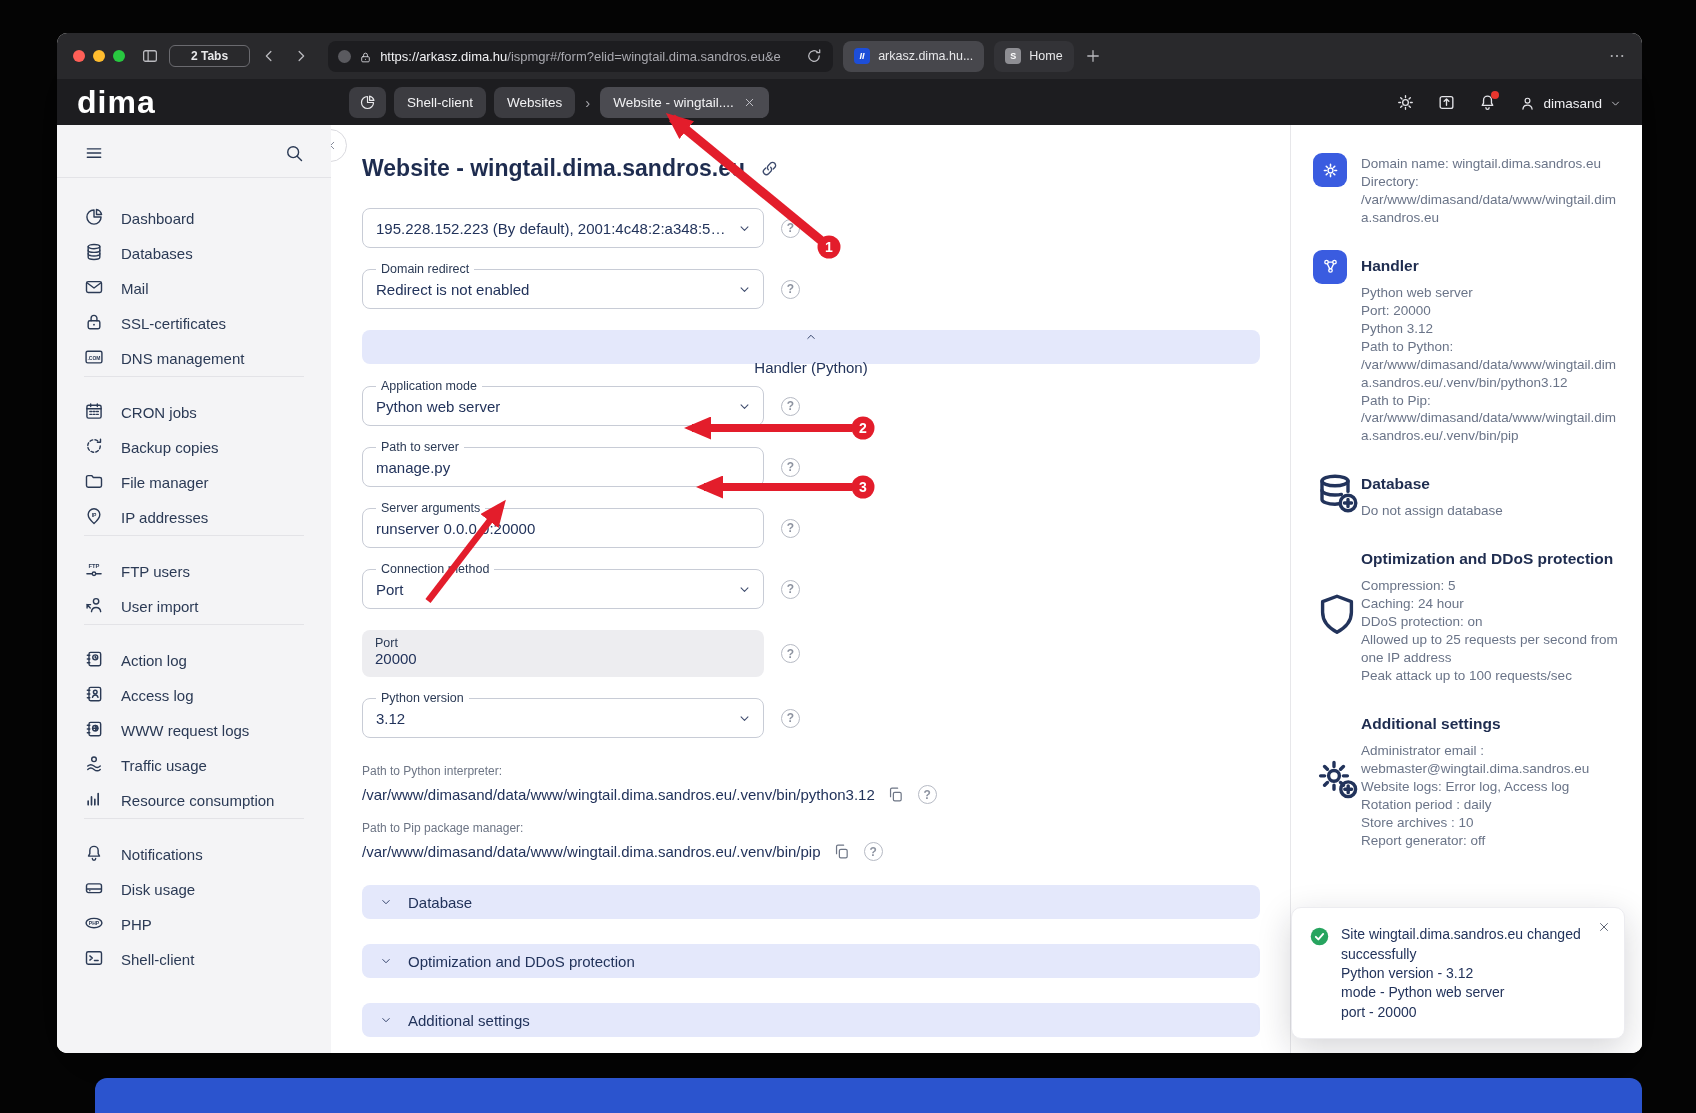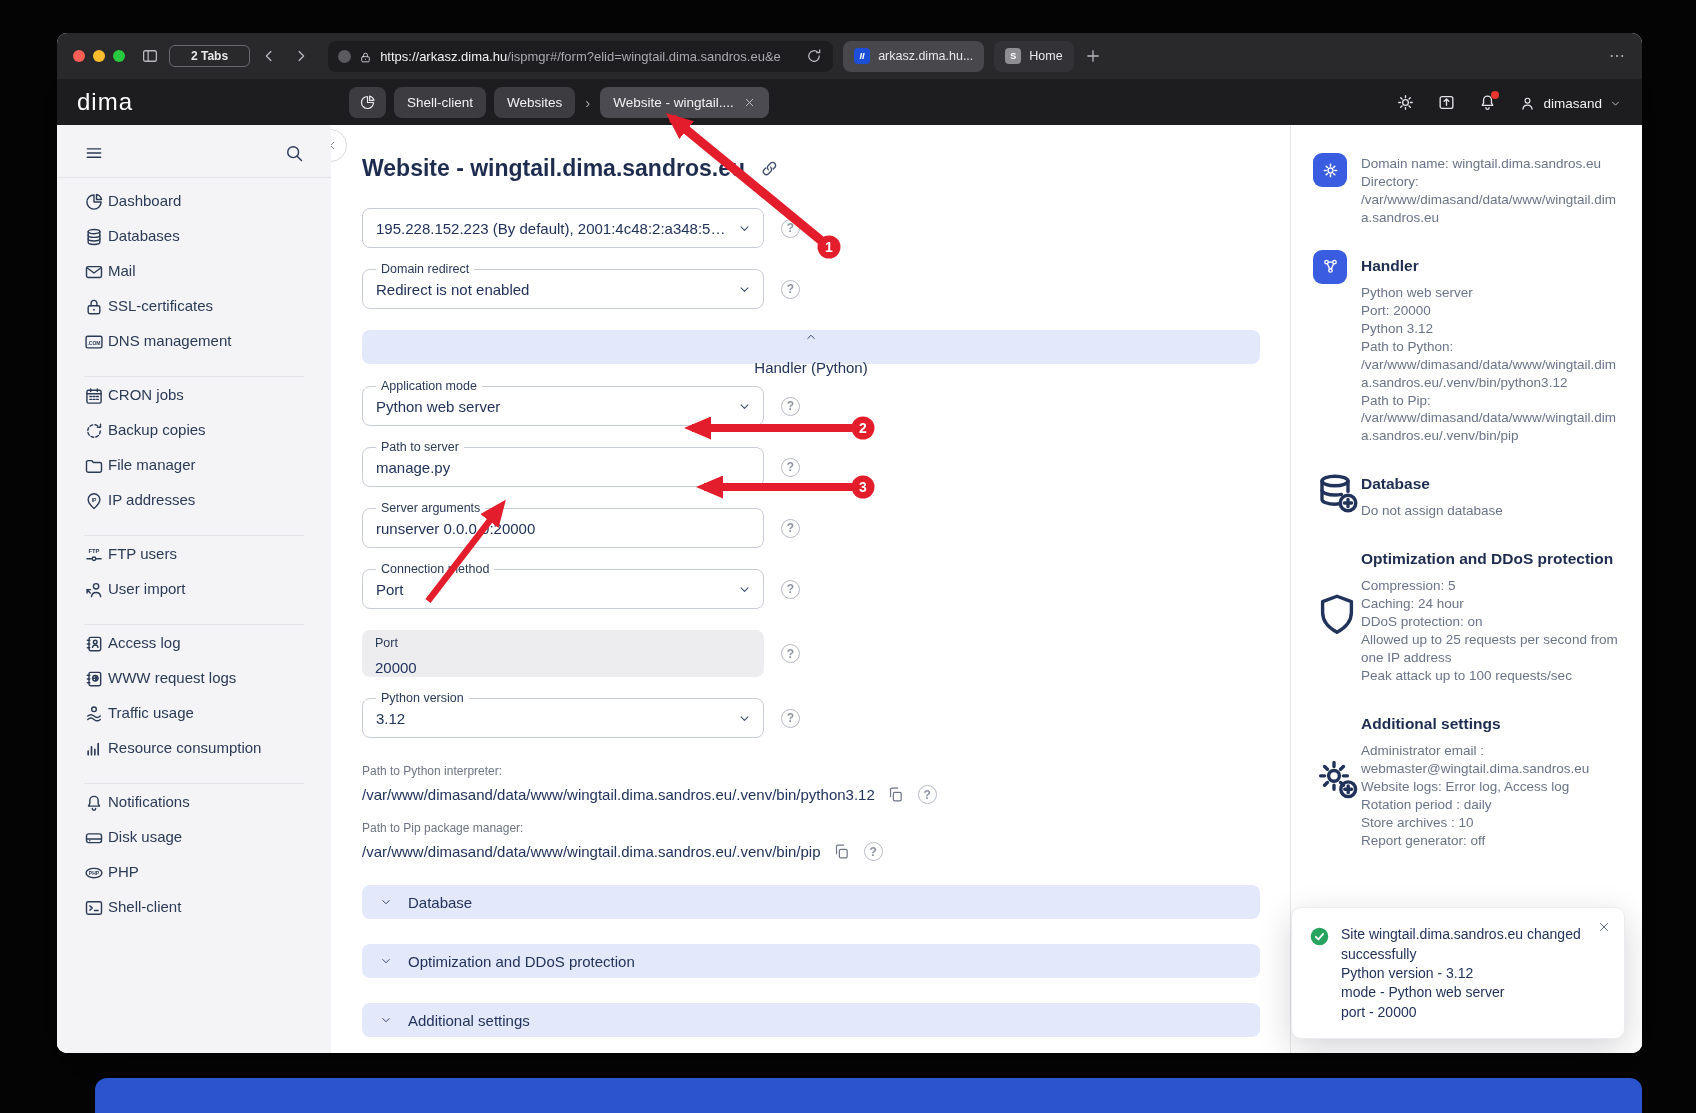--- a/index.html
+++ b/index.html
@@ -52,21 +52,21 @@
   .fav{width:16px;height:16px;border-radius:4px;display:flex;align-items:center;
     justify-content:center;font-size:9px;font-weight:bold;color:#fff;flex:none;}
   .fav-isp{background:#1d4ed8;font-style:italic;}
   .fav-s{background:#8E8E93;}
   .chrome .spacer{flex:1;}
   
   .appbar{
     height:46px; background:#1D1D20; display:flex; align-items:center;
     padding:0 20px; color:#ECECEF;
   }
-  .logo{font-size:24px; font-weight:normal; letter-spacing:1px; color:#fff; width:272px;}
+  .logo{font-size:32px; font-weight:bold; letter-spacing:1px; color:#fff; width:272px;}
   .crumbs{display:flex; align-items:center; gap:8px;}
   .crumb{
     background:#3C3C41; border-radius:8px; height:31px; display:flex; align-items:center;
     gap:9px; padding:0 13px; font-size:13.5px; color:#F2F2F4; white-space:nowrap;
   }
   .crumb.iconly{padding:0 10px;}
   .crumb .cicon{width:17px;height:17px;color:#E8E8EA;}
   .crumb.activecrumb{background:#4B4B51;}
   .crumb-sep{color:#A5A5AB;font-size:15px;padding:0 2px;}
   .crumb .xicon{width:13px;height:13px;color:#C9C9CE;}
@@ -79,21 +79,21 @@
   .userbox .cicon{width:17px;height:17px;}
   .userbox .chev{width:13px;height:13px;color:#C9C9CE;}
   
   .appbody{display:flex; height:928px; background:#fff;}
   .sidebar{width:274px; background:#F4F4F6; flex:none; padding-top:18px; overflow:hidden;}
   .sb-top{display:flex; align-items:center; justify-content:space-between; padding:0 27px 14px;}
   .sb-top .icon{width:20px;height:20px;color:#2B3A55;}
   .sb-div{height:1px;background:#E3E3E7;margin:0 0 10px;}
   .sb-div.inner{margin:9px 0;}
   .sb-list{list-style:none; padding:4px 27px 0;}
-  .sb-item{display:flex; align-items:flex-start; gap:4px; height:35px;
+  .sb-item{display:flex; align-items:flex-end; gap:17px; height:35px;
     font-size:15px; color:#2B3A55; cursor:pointer; white-space:nowrap;}
   .sb-item .icon{width:20px;height:20px;color:#2B3A55;flex:none;}
   
   .main{flex:1; position:relative; padding:26px 30px 0 31px; overflow:hidden; background:#fff;}
   .close-circle{
     position:absolute; left:-17px; top:4px; width:33px; height:33px; border-radius:50%;
     background:#fff; border:1px solid #D9D9DE; display:flex; align-items:center;
     justify-content:center; color:#7A8091; z-index:5;
   }
   .close-circle .icon{width:13px;height:13px;}
@@ -111,21 +111,21 @@
     font-size:12.5px; color:#2B3A55; white-space:nowrap;
   }
   .fvalue{font-size:15px; color:#22335B; white-space:nowrap; overflow:hidden;
     text-overflow:ellipsis; width:100%;}
   .field .chev{position:absolute; right:11px; width:15px; height:15px; color:#3F4C6E;}
   .field.noarrow{padding-right:13px;}
   .field-disabled{
     width:402px; height:47px; background:#EDEDF0; border-radius:8px; padding:6px 13px;
   }
   .field-disabled .flabel2{font-size:12.5px;color:#2B3A55;}
-  .field-disabled .fvalue{margin-top:9px;}
+  .field-disabled .fvalue{margin-top:0;}
   .q{
     width:19px; height:19px; border:1.4px solid #B6BAC4; border-radius:50%;
     margin-left:17px; flex:none; display:flex; align-items:center; justify-content:center;
     color:#8D93A0; font-size:12px; font-weight:bold;
   }
   .q::after{content:"?";}
   .section-bar{
     width:898px; height:34px; background:var(--lavender); border-radius:8px;
     display:flex; align-items:center; gap:15px; padding:0 17px; font-size:15px;
     color:#22335B; cursor:pointer;
@@ -424,20 +424,31 @@
             <span class="icon">
               <svg viewBox="0 0 24 24" fill="none" stroke="currentColor" stroke-width="1.7" stroke-linecap="round" stroke-linejoin="round">
                 <circle cx="14.5" cy="7.5" r="3.2"></circle>
                 <path d="M9 20c.3-3.2 2.5-5 5.5-5s5.2 1.8 5.5 5"></path>
                 <path d="M3.5 11.5l4 4M3.7 15.7v-4.2h4.2"></path>
               </svg>
             </span>
             <span>User import</span>
           </li>
         <div class="sb-div inner"></div>
+        <li class="sb-item">
+            <span class="icon">
+              <svg viewBox="0 0 24 24" fill="none" stroke="currentColor" stroke-width="1.7" stroke-linecap="round" stroke-linejoin="round">
+                <rect x="6" y="4" width="14" height="16" rx="2"></rect>
+                <path d="M4 7.5h3M4 12h3M4 16.5h3"></path>
+                <circle cx="13.5" cy="10" r="3"></circle>
+                <path d="M13.5 8.7v1.5l1.1.8"></path>
+              </svg>
+            </span>
+            <span>Action log</span>
+          </li>
         <li class="sb-item">
             <span class="icon">
               <svg viewBox="0 0 24 24" fill="none" stroke="currentColor" stroke-width="1.7" stroke-linecap="round" stroke-linejoin="round">
                 <rect x="6" y="4" width="14" height="16" rx="2"></rect>
                 <path d="M4 7.5h3M4 12h3M4 16.5h3"></path>
                 <circle cx="13.5" cy="9.7" r="2.2"></circle>
                 <path d="M10.2 16c.4-1.9 1.7-2.9 3.3-2.9s2.9 1 3.3 2.9"></path>
               </svg>
             </span>
             <span>Access log</span>

